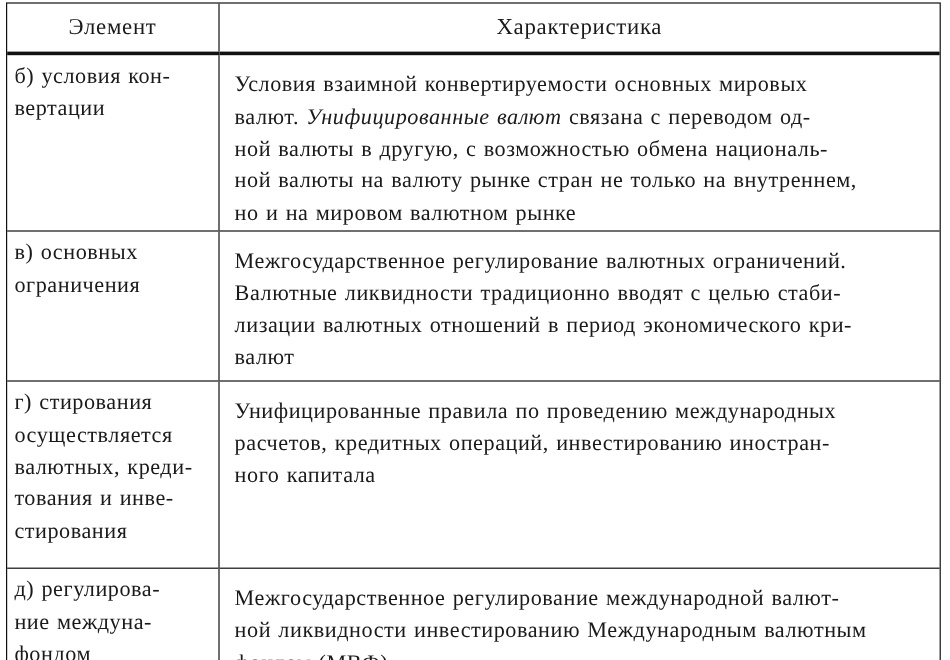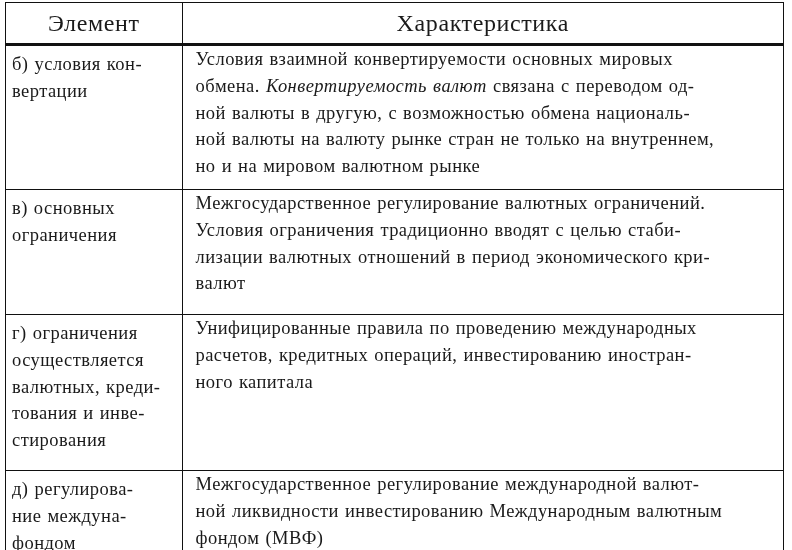--- a/index.html
+++ b/index.html
@@ -32,40 +32,40 @@
     th, td {
       vertical-align: top;
       padding: 0;
       font-weight: normal;
     }
     col.c1 { width: 176px; }
     col.c2 { width: auto; }
     thead th {
       height: 40px;
       border-bottom: 3px solid #111;
-      font-size: 24px;
+      font-size: 19px;
       text-align: center;
       vertical-align: middle;
       letter-spacing: 0.6px;
     }
     thead th.h1 {
       border-right: 1.5px solid #111;
     }
     tbody td {
       font-size: 18.5px;
       line-height: 26.8px;
       letter-spacing: 0.45px;
       word-spacing: 1px;
     }
     tbody td.el {
       border-right: 1.5px solid #111;
       padding: 5px 6px 16px 6px;
     }
     tbody td.ch {
-      padding: 0 8px 0 13px;
+      padding: 12px 8px 0 13px;
     }
     tbody tr {
       border-bottom: 1.5px solid #111;
     }
     tbody tr:last-child {
       border-bottom: none;
     }
     tr.r1 td { height: 122px; }
     tr.r2 td { height: 103px; }
     tr.r3 td { height: 125px; }
@@ -90,43 +90,43 @@
     </thead>
     <tbody>
 
       <tr class="r1">
         <td class="el">
           <span class="line">б) условия кон-</span>
           <span class="line">вертации</span>
         </td>
         <td class="ch">
           <span class="line">Условия взаимной конвертируемости основных мировых</span>
-          <span class="line"><span>обмена. </span><span class="it">Конвертируемость валют</span><span> связана с переводом од-</span></span>
+          <span class="line"><span>валют. </span><span class="it">Унифицированные валют</span><span> связана с переводом од-</span></span>
           <span class="line">ной валюты в другую, с возможностью обмена националь-</span>
           <span class="line">ной валюты на валюту рынке стран не только на внутреннем,</span>
           <span class="line">но и на мировом валютном рынке</span>
         </td>
       </tr>
 
       <tr class="r2">
         <td class="el">
           <span class="line">в) основных</span>
           <span class="line">ограничения</span>
         </td>
         <td class="ch">
           <span class="line">Межгосударственное регулирование валютных ограничений.</span>
-          <span class="line">Условия ограничения традиционно вводят с целью стаби-</span>
+          <span class="line">Валютные ликвидности традиционно вводят с целью стаби-</span>
           <span class="line">лизации валютных отношений в период экономического кри-</span>
           <span class="line">валют</span>
         </td>
       </tr>
 
       <tr class="r3">
         <td class="el">
-          <span class="line">г) ограничения</span>
+          <span class="line">г) стирования</span>
           <span class="line">осуществляется</span>
           <span class="line">валютных, креди-</span>
           <span class="line">тования и инве-</span>
           <span class="line">стирования</span>
         </td>
         <td class="ch">
           <span class="line">Унифицированные правила по проведению международных</span>
           <span class="line">расчетов, кредитных операций, инвестированию иностран-</span>
           <span class="line">ного капитала</span>
         </td>

